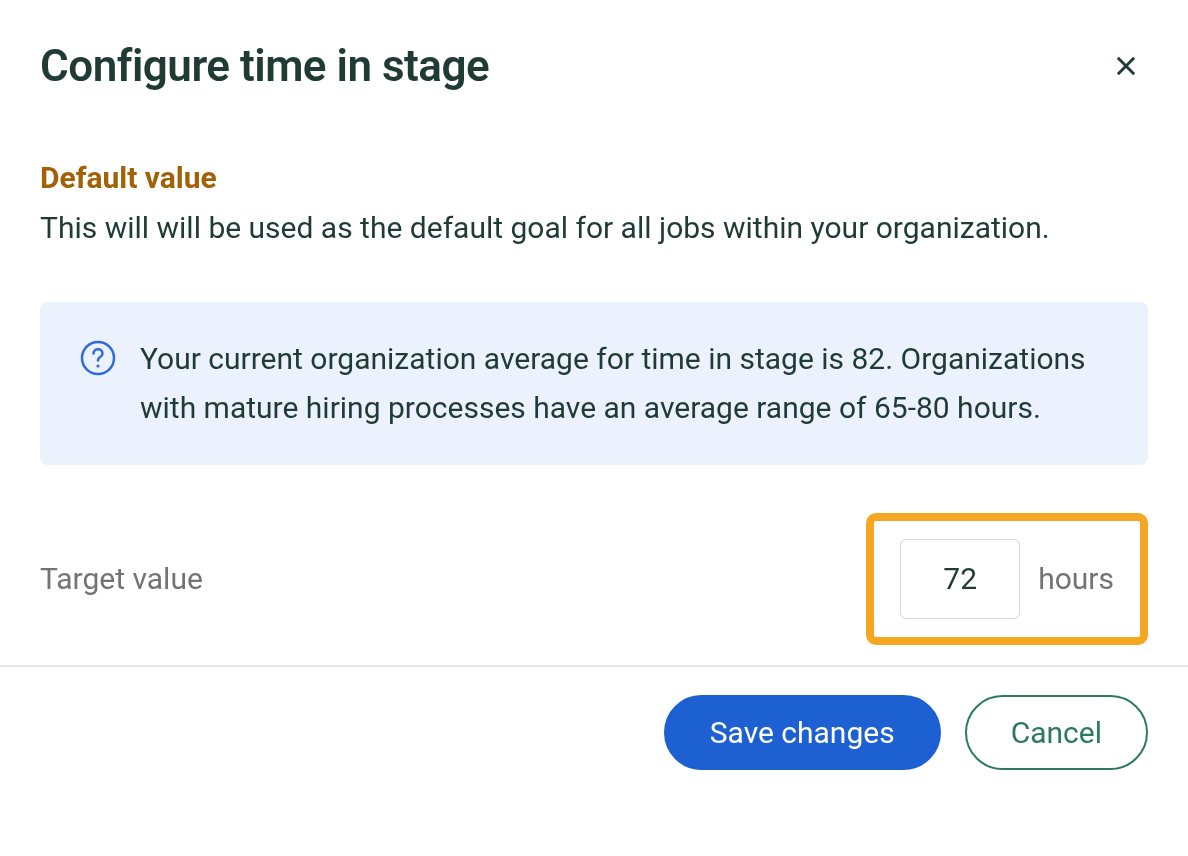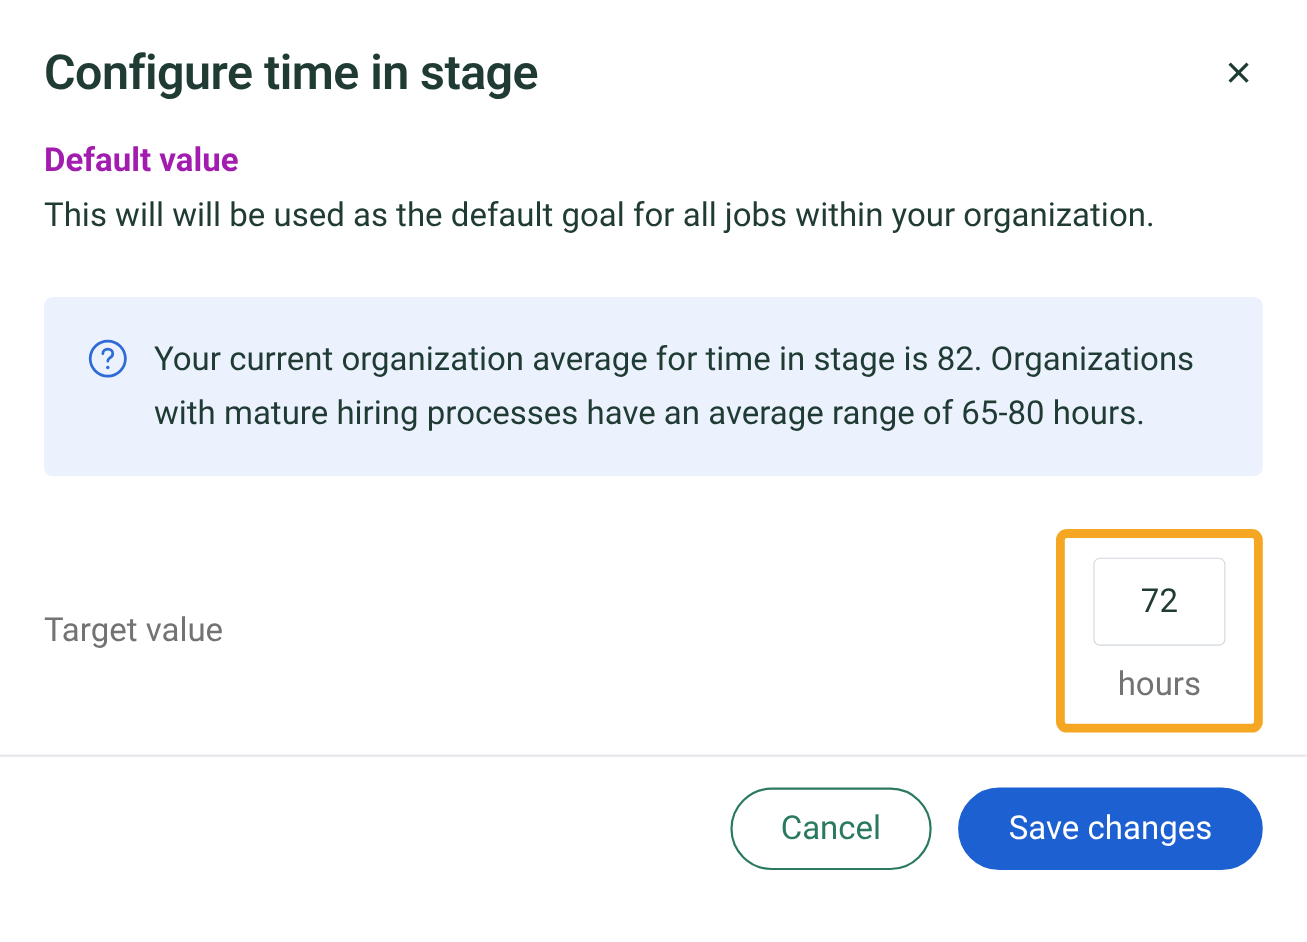--- a/index.html
+++ b/index.html
@@ -18,21 +18,21 @@
     }
 
     .modal {
       padding: 40px 40px 0 40px;
     }
 
     .modal-header {
       display: flex;
       justify-content: space-between;
       align-items: center;
-      margin-bottom: 36px;
+      margin-bottom: 68px;
     }
 
     .modal-title {
       font-size: 44px;
       font-weight: 600;
       color: #1f3b34;
       letter-spacing: -0.5px;
     }
 
     .close-button {
@@ -48,21 +48,21 @@
     .close-button svg {
       width: 28px;
       height: 28px;
       stroke: #1f3b34;
       stroke-width: 2.5;
     }
 
     .section-title {
       font-size: 30px;
       font-weight: 700;
-      color: #a21caf;
+      color: #a16207;
       margin-bottom: 10px;
     }
 
     .section-description {
       font-size: 30px;
       font-weight: 400;
       color: #1f3b34;
       line-height: 1.55;
       margin-bottom: 50px;
     }
@@ -109,21 +109,20 @@
       font-weight: 400;
     }
 
     .target-input-highlight {
       border: 8px solid #f5a623;
       border-radius: 10px;
       padding: 18px 26px;
       display: flex;
       align-items: center;
       gap: 18px;
-      flex-direction: column;
     }
 
     .target-input {
       width: 120px;
       height: 80px;
       border: 1px solid #d0d7de;
       border-radius: 6px;
       font-size: 30px;
       color: #1f3b34;
       text-align: center;
@@ -211,15 +210,15 @@
       <input type="text" class="target-input" value="72" style="">
       <span class="target-unit">hours</span>
     </div>
   </div>
 
 </div>
 
 <hr class="divider">
 
 <div class="modal-footer">
+  <button class="btn btn-primary">Save changes</button>
   <button class="btn btn-secondary">Cancel</button>
-  <button class="btn btn-primary">Save changes</button>
 </div>
 
 </body></html>

